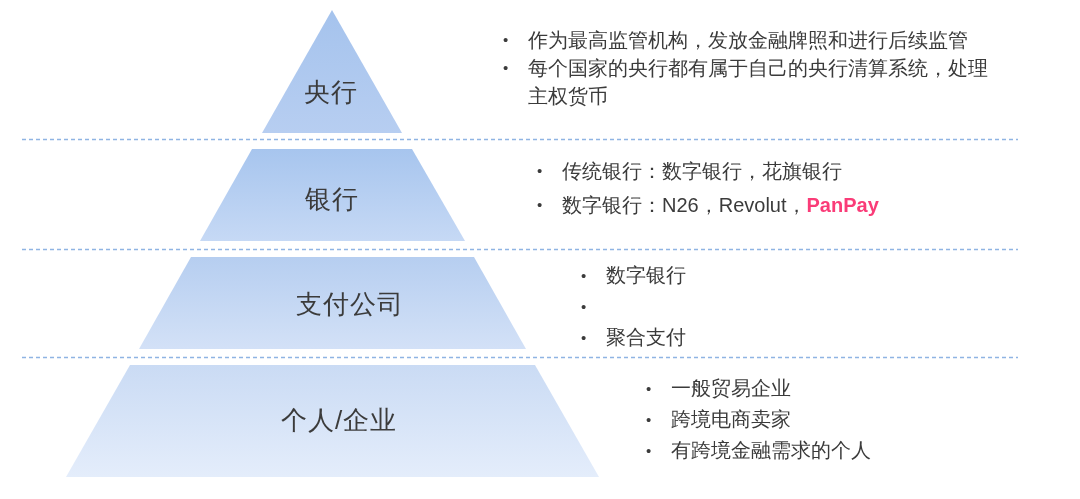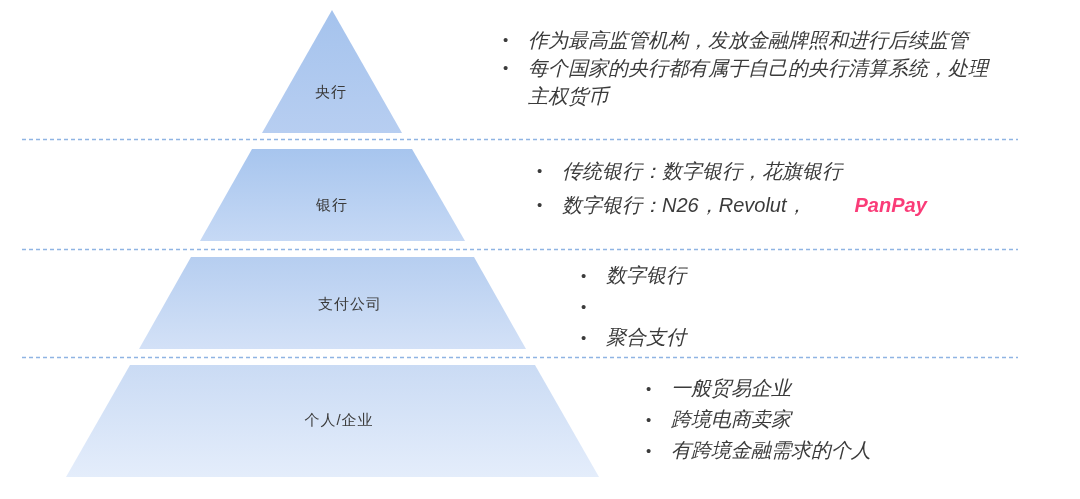--- a/index.html
+++ b/index.html
@@ -7,51 +7,50 @@
     position:relative;
     width:1080px;height:499px;
     background:#ffffff;
     font-family:"Liberation Sans","DejaVu Sans",sans-serif;
     overflow:hidden;
   }
   .pyr-svg{position:absolute;left:0;top:0;}
   .pyr-label{
     position:absolute;
     transform:translate(-50%,-50%);
-    font-size:15px;
+    font-size:26px;
     color:var(--text,#3b3b3b);
     white-space:nowrap;
     letter-spacing:1px;
   }
   .bullets{
     position:absolute;
     color:var(--text,#3b3b3b);
     font-size:20px;
   }
   .item{display:flex;align-items:flex-start;}
   .dot{
     display:inline-block;
     width:25px;
     flex:0 0 25px;
     font-size:15px;
   }
-  .txt{display:inline-block;white-space:nowrap;font-style:italic;}
+  .txt{display:inline-block;white-space:nowrap;}
   .b1{left:503px;top:26px;line-height:28px;}
   .b1 .dot{line-height:28px;}
   .b1 .txt{white-space:normal;width:470px;}
   .b2{left:537px;top:154px;line-height:34px;}
   .b2 .dot{line-height:34px;}
   .b3{left:581px;top:260px;line-height:31px;}
   .b3 .dot{line-height:31px;}
   .b4{left:646px;top:373px;line-height:31px;}
   .b4 .dot{line-height:31px;}
   .hl{
     color:var(--hl,#fa3c78);
     font-weight:bold;
-    margin-left:48px;
   }
 </style>
 </head>
 <body>
 
 <div class="canvas">
 
   <svg class="pyr-svg" width="1080" height="499" viewBox="0 0 1080 499">
     <defs>
       <linearGradient id="g1" x1="0" y1="0" x2="0" y2="1">
@@ -76,21 +75,21 @@
     <polygon points="252,149 412,149 465,241 200,241" fill="url(#g2)"></polygon>
     <polygon points="191,257 474,257 526,349 139,349" fill="url(#g3)"></polygon>
     <polygon points="130,365 535,365 599,477 66,477" fill="url(#g4)"></polygon>
 
     <line x1="22" y1="139.5" x2="1018" y2="139.5" stroke-width="1.4" stroke-dasharray="4 3" stroke="#8FB4E3"></line>
     <line x1="22" y1="249.5" x2="1018" y2="249.5" stroke-width="1.4" stroke-dasharray="4 3" stroke="#8FB4E3"></line>
     <line x1="22" y1="357.5" x2="1018" y2="357.5" stroke-width="1.4" stroke-dasharray="4 3" stroke="#8FB4E3"></line>
   </svg>
 
   <div class="pyr-label" style="left:331px;top:92px;">央行</div>
-  <div class="pyr-label" style="left:332px;top:205px;">银行</div>
+  <div class="pyr-label" style="left:332px;top:199px;">银行</div>
   <div class="pyr-label" style="left:350px;top:304px;">支付公司</div>
   <div class="pyr-label" style="left:331px;top:420px;margin-left:8px;">个人/企业</div>
 
   <div class="bullets b1">
     <div class="item">
       <span class="dot">•</span>
       <span class="txt"><span>作为最高监管机构，发放金融牌照和进行后续监管</span></span>
     </div>
     <div class="item">
       <span class="dot">•</span>

